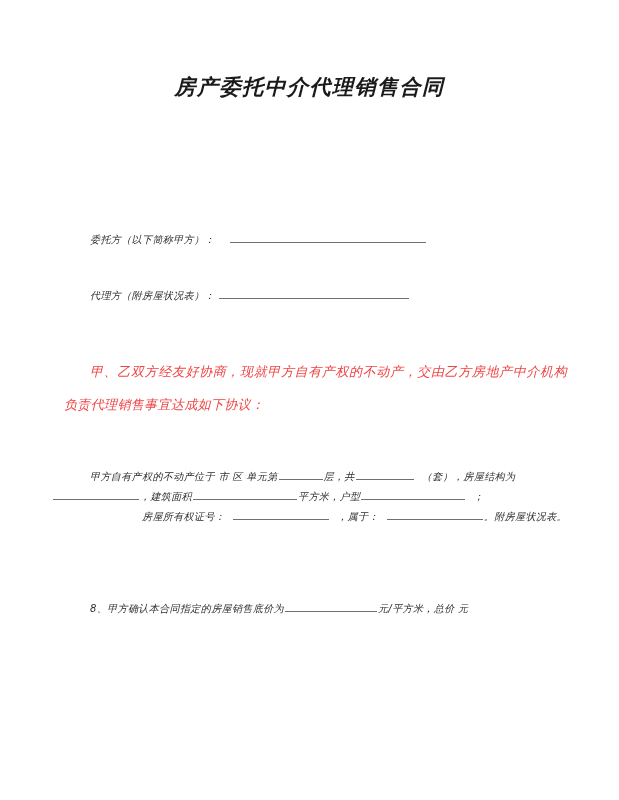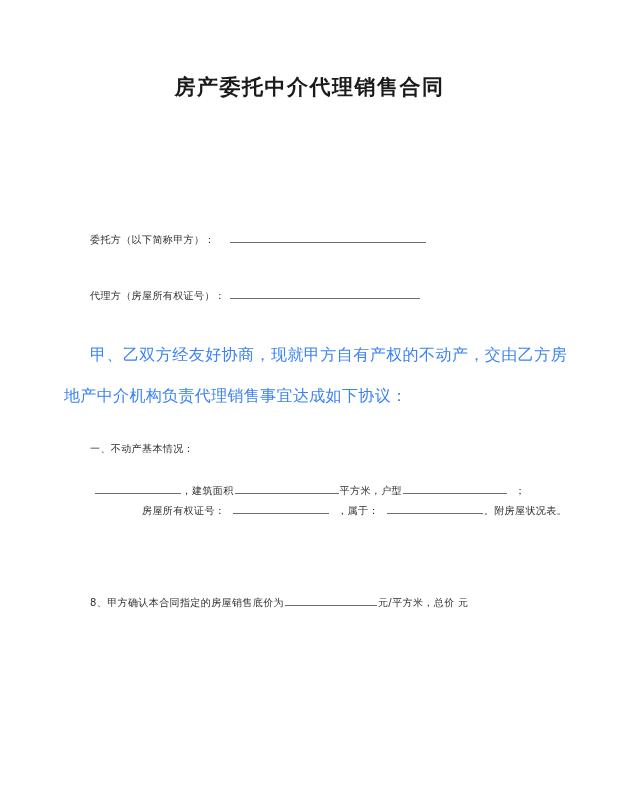--- a/index.html
+++ b/index.html
@@ -14,20 +14,21 @@
     color: #2b2b2b;
     overflow: hidden;
     position: relative;
   }
   .page {
     width: 619px;
     height: 800px;
     background: #ffffff;
     box-sizing: border-box;
     position: relative;
+    font-style: italic;
   }
   .doc-title {
     text-align: center;
     font-size: 21px;
     font-weight: bold;
     color: #1a1a1a;
     letter-spacing: 1.5px;
     margin: 0;
     padding-top: 74px;
     line-height: 1.3;
@@ -37,25 +38,26 @@
     margin-top: 92px;
   }
   .line {
     font-size: 10px;
     line-height: 1.9;
     color: #2e2e2e;
     letter-spacing: 0.4px;
     white-space: nowrap;
   }
   .para {
-    font-size: 16px;
+    font-size: 13px;
     line-height: 2.55;
-    color: #3b82f6;
+    color: #ef4444;
     letter-spacing: 0.35px;
     text-align: justify;
+    margin-top: 20px;
   }
   .indent {
     padding-left: 26px;
   }
   .gap-xl { height: 36px; }
   .gap-lg { height: 30px; }
   .gap-md { height: 22px; }
 
   .blank {
     display: inline-block;
@@ -87,36 +89,38 @@
 
     <div class="line indent">
       <span>委托方（以下简称甲方）：</span>
       <span class="spacer-sp"></span>
       <span class="blank w-party"></span>
     </div>
 
     <div class="gap-xl"></div>
 
     <div class="line indent">
-      <span>代理方（房屋所有权证号）：</span>
+      <span>代理方（附房屋状况表）：</span>
       <span class="blank w-party2"></span>
     </div>
 
     <div class="gap-lg"></div>
 
     <div class="para indent-first" style="text-indent:26px;">甲、乙双方经友好协商，现就甲方自有产权的不动产，交由乙方房地产中介机构负责代理销售事宜达成如下协议：</div>
 
     <div class="gap-md"></div>
 
-    <div class="line indent">一、不动产基本情况：</div>
 
     <div class="gap-md"></div>
 
+    <div class="line indent">
+      <span>甲方自有产权的不动产位于 市 区 单元第</span><span class="blank w-s"></span><span>层，共</span><span class="blank w-m"></span><span class="spacer-sp"></span><span>（套），房屋结构为</span>
+    </div>
 
-    <div class="line indent-none" style="margin-left:-12px;text-align:center;">
+    <div class="line indent-none" style="margin-left:-12px;">
       <span class="blank w-xxl"></span><span>，建筑面积</span><span class="blank w-xl"></span><span>平方米，户型</span><span class="blank w-xl"></span><span class="spacer-sp"></span><span>；</span>
     </div>
 
     <div class="line" style="margin-left:-12px;text-align:right;">
       <span>房屋所有权证号：</span><span class="spacer-sp"></span><span class="blank w-l"></span><span class="spacer-sp"></span><span>，属于：</span><span class="spacer-sp"></span><span class="blank w-l"></span><span>。附房屋状况表。</span>
     </div>
 
     <div class="gap-xl"></div>
 
 

